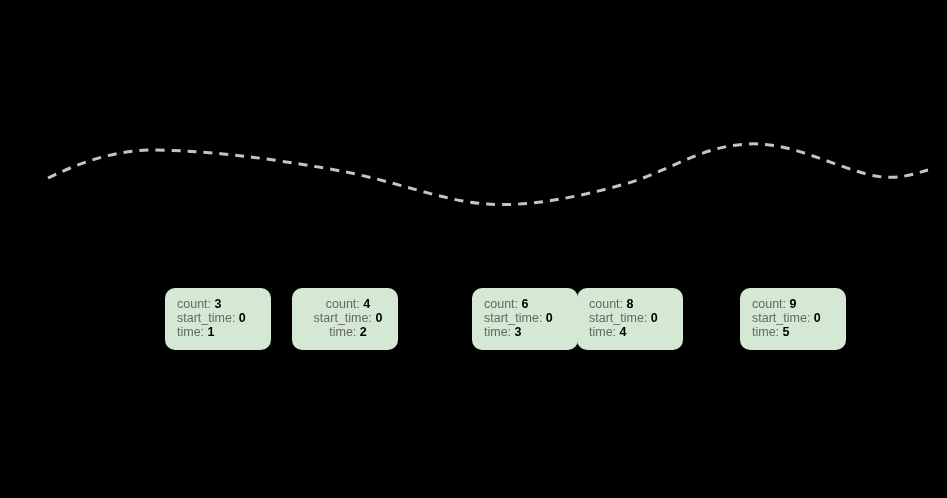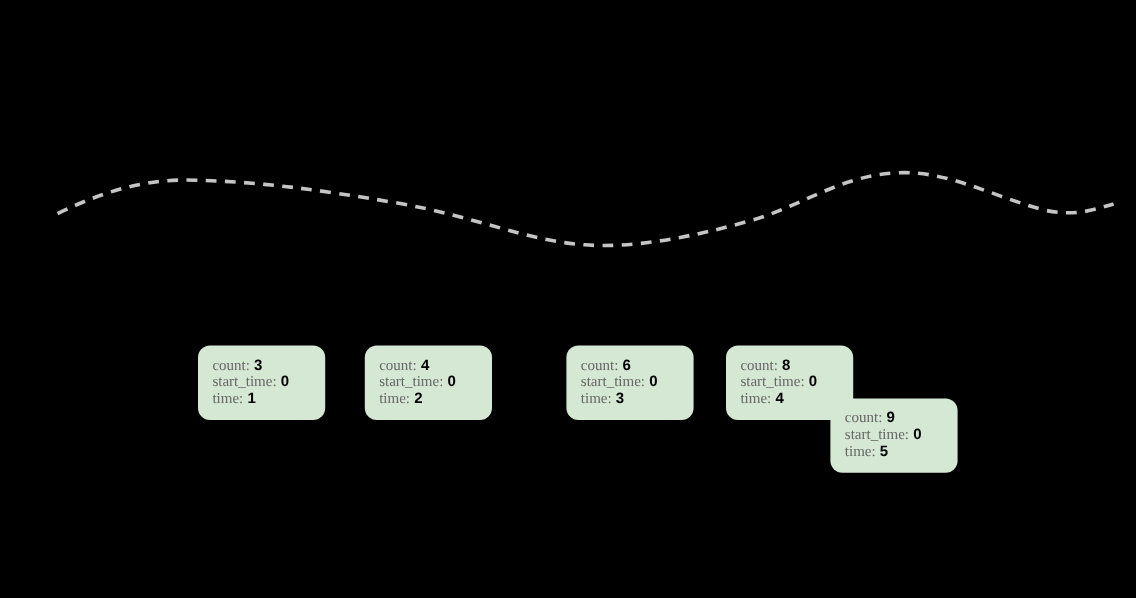--- a/index.html
+++ b/index.html
@@ -43,28 +43,28 @@
     background: var(--card-fill);
     border-radius: 10px;
     padding: 9px 6px 9px 12px;
     overflow: hidden;
   }
   .card .row {
     font-size: 12.5px;
     line-height: 14px;
     white-space: nowrap;
   }
-  .card .lbl { color: var(--label-text); font-family: Liberation Serif, serif; }
+  .card .lbl { color: var(--label-text); }
   .card .val { color: var(--value-text); font-weight: bold; }
 
   .card-1 { left: 165px; }
-  .card-2 { left: 304px; }
+  .card-2 { left: 292px; text-align: center; }
   .card-3 { left: 472px; }
-  .card-4 { left: 605px; }
-  .card-5 { left: 692px; margin-top: 44px; }
+  .card-4 { left: 577px; }
+  .card-5 { left: 740px; }
 </style>
 </head>
 <body>
 
 <div class="canvas">
 
   <svg class="curve-svg" viewBox="0 0 947 498" aria-hidden="true">
     <path class="curve-path" d="M 48 178 C 85 160 118 150 155 150 C 215 151 265 158 330 169 C 395 180 440 201 487 204 C 527 207 575 198 625 184 C 668 172 700 146 748 144 C 790 142 825 163 870 175 C 897 181 913 174 928 170"></path>
   </svg>
 

